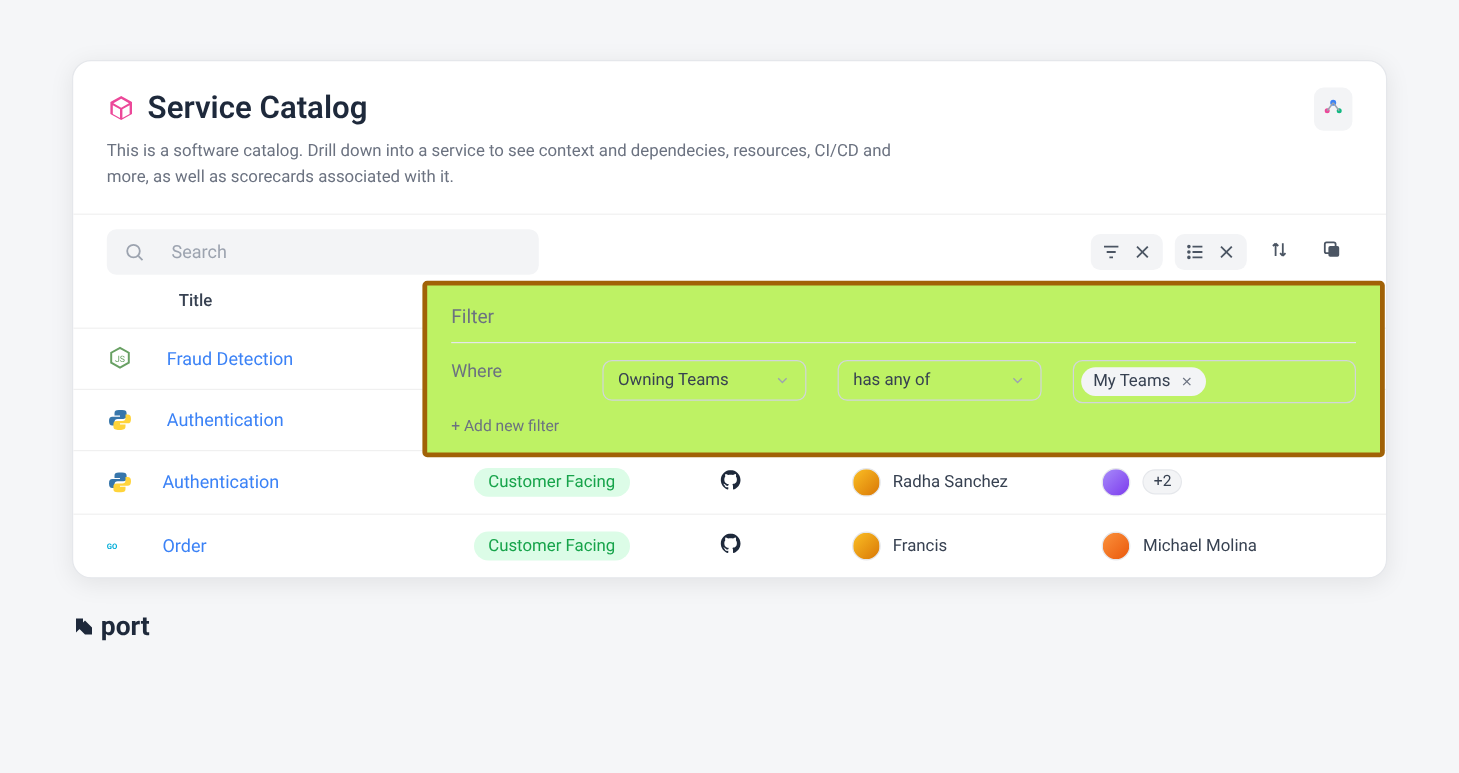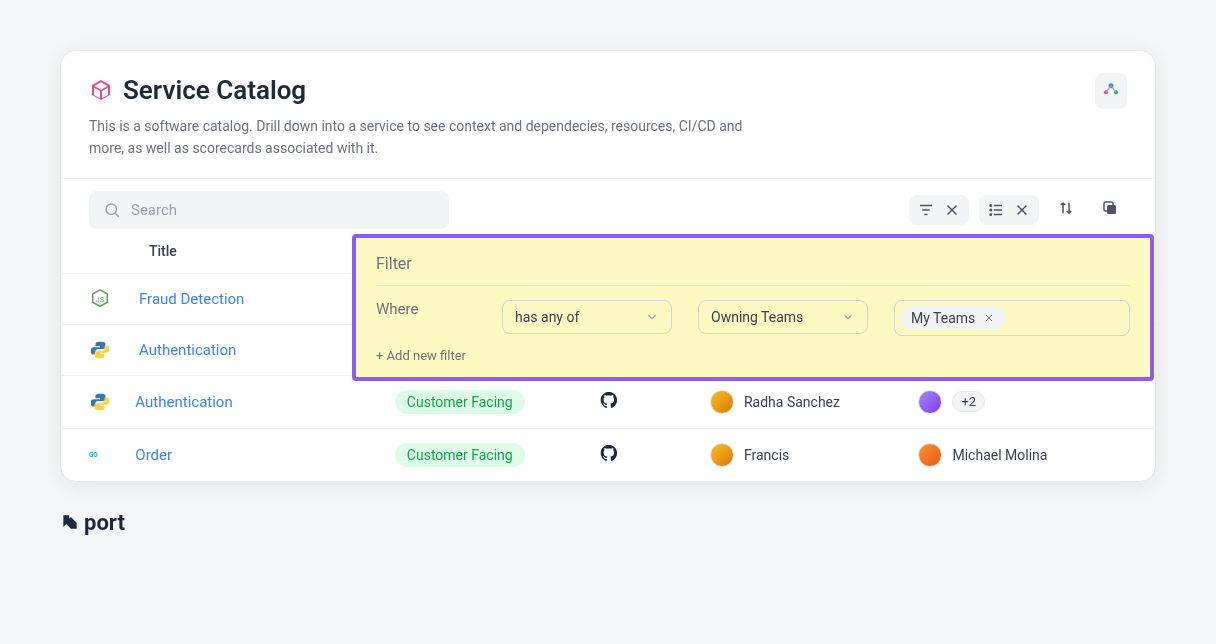--- a/index.html
+++ b/index.html
@@ -55,21 +55,21 @@
       padding: 12px 28px 0 28px;
       gap: 10px;
     }
     .search-box {
       display: flex;
       align-items: center;
       background: #f3f4f6;
       border-radius: 8px;
       padding: 10px 14px;
       width: 360px;
-      gap: 10px;
+      gap: 22px;
     }
     .search-icon {
       width: 18px;
       height: 18px;
       color: #9ca3af;
     }
     .search-input {
       border: none;
       background: transparent;
       outline: none;
@@ -198,22 +198,22 @@
       border-radius: 12px;
       padding: 2px 8px;
       font-size: 13px;
       color: #374151;
     }
     .filter-panel {
       position: absolute;
       top: 234px;
       left: 352px;
       right: 62px;
-      background: #fef9c3;
-      border: 4px solid #8b5cf6;
+      background: #bef264;
+      border: 4px solid #a16207;
       border-radius: 4px;
       padding: 16px 20px 14px 20px;
       z-index: 100;
     }
     .filter-title {
       font-size: 16px;
       color: #6b7280;
       padding-bottom: 12px;
       border-bottom: 1px solid #e5e7eb;
       margin-bottom: 14px;
@@ -438,27 +438,27 @@
       </div>
     </div>
   </div>
 </div>
 
 <div class="filter-panel">
   <div class="filter-title">Filter</div>
   <div class="filter-row">
     <div class="filter-label">Where</div>
     <div class="dropdown wide">
-      <span>has any of</span>
+      <span>Owning Teams</span>
       <svg class="chevron" viewBox="0 0 24 24" fill="none" stroke="currentColor" stroke-width="2">
           <polyline points="6 9 12 15 18 9"></polyline>
         </svg>
     </div>
     <div class="dropdown wide">
-      <span>Owning Teams</span>
+      <span>has any of</span>
       <svg class="chevron" viewBox="0 0 24 24" fill="none" stroke="currentColor" stroke-width="2">
           <polyline points="6 9 12 15 18 9"></polyline>
         </svg>
     </div>
     <div class="tag-input">
       <div class="tag">
         <span>My Teams</span>
         <svg class="tag-x" viewBox="0 0 24 24" fill="none" stroke="currentColor" stroke-width="2">
           <line x1="6" y1="6" x2="18" y2="18"></line>
             <line x1="18" y1="6" x2="6" y2="18"></line>

